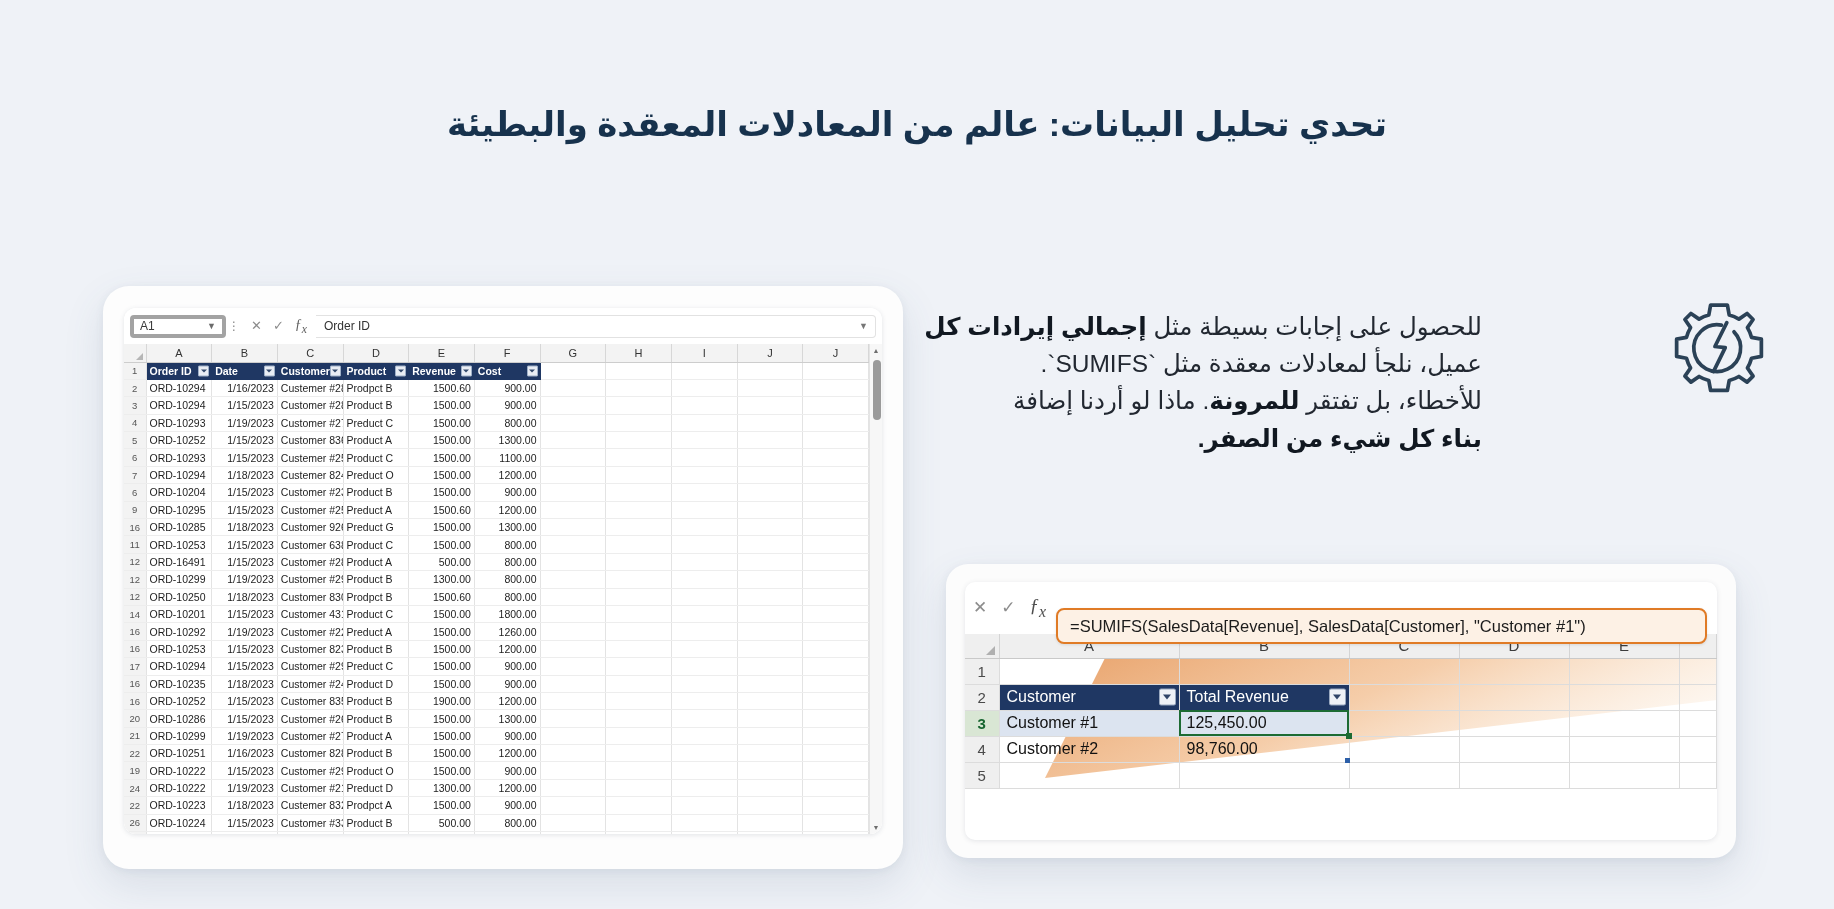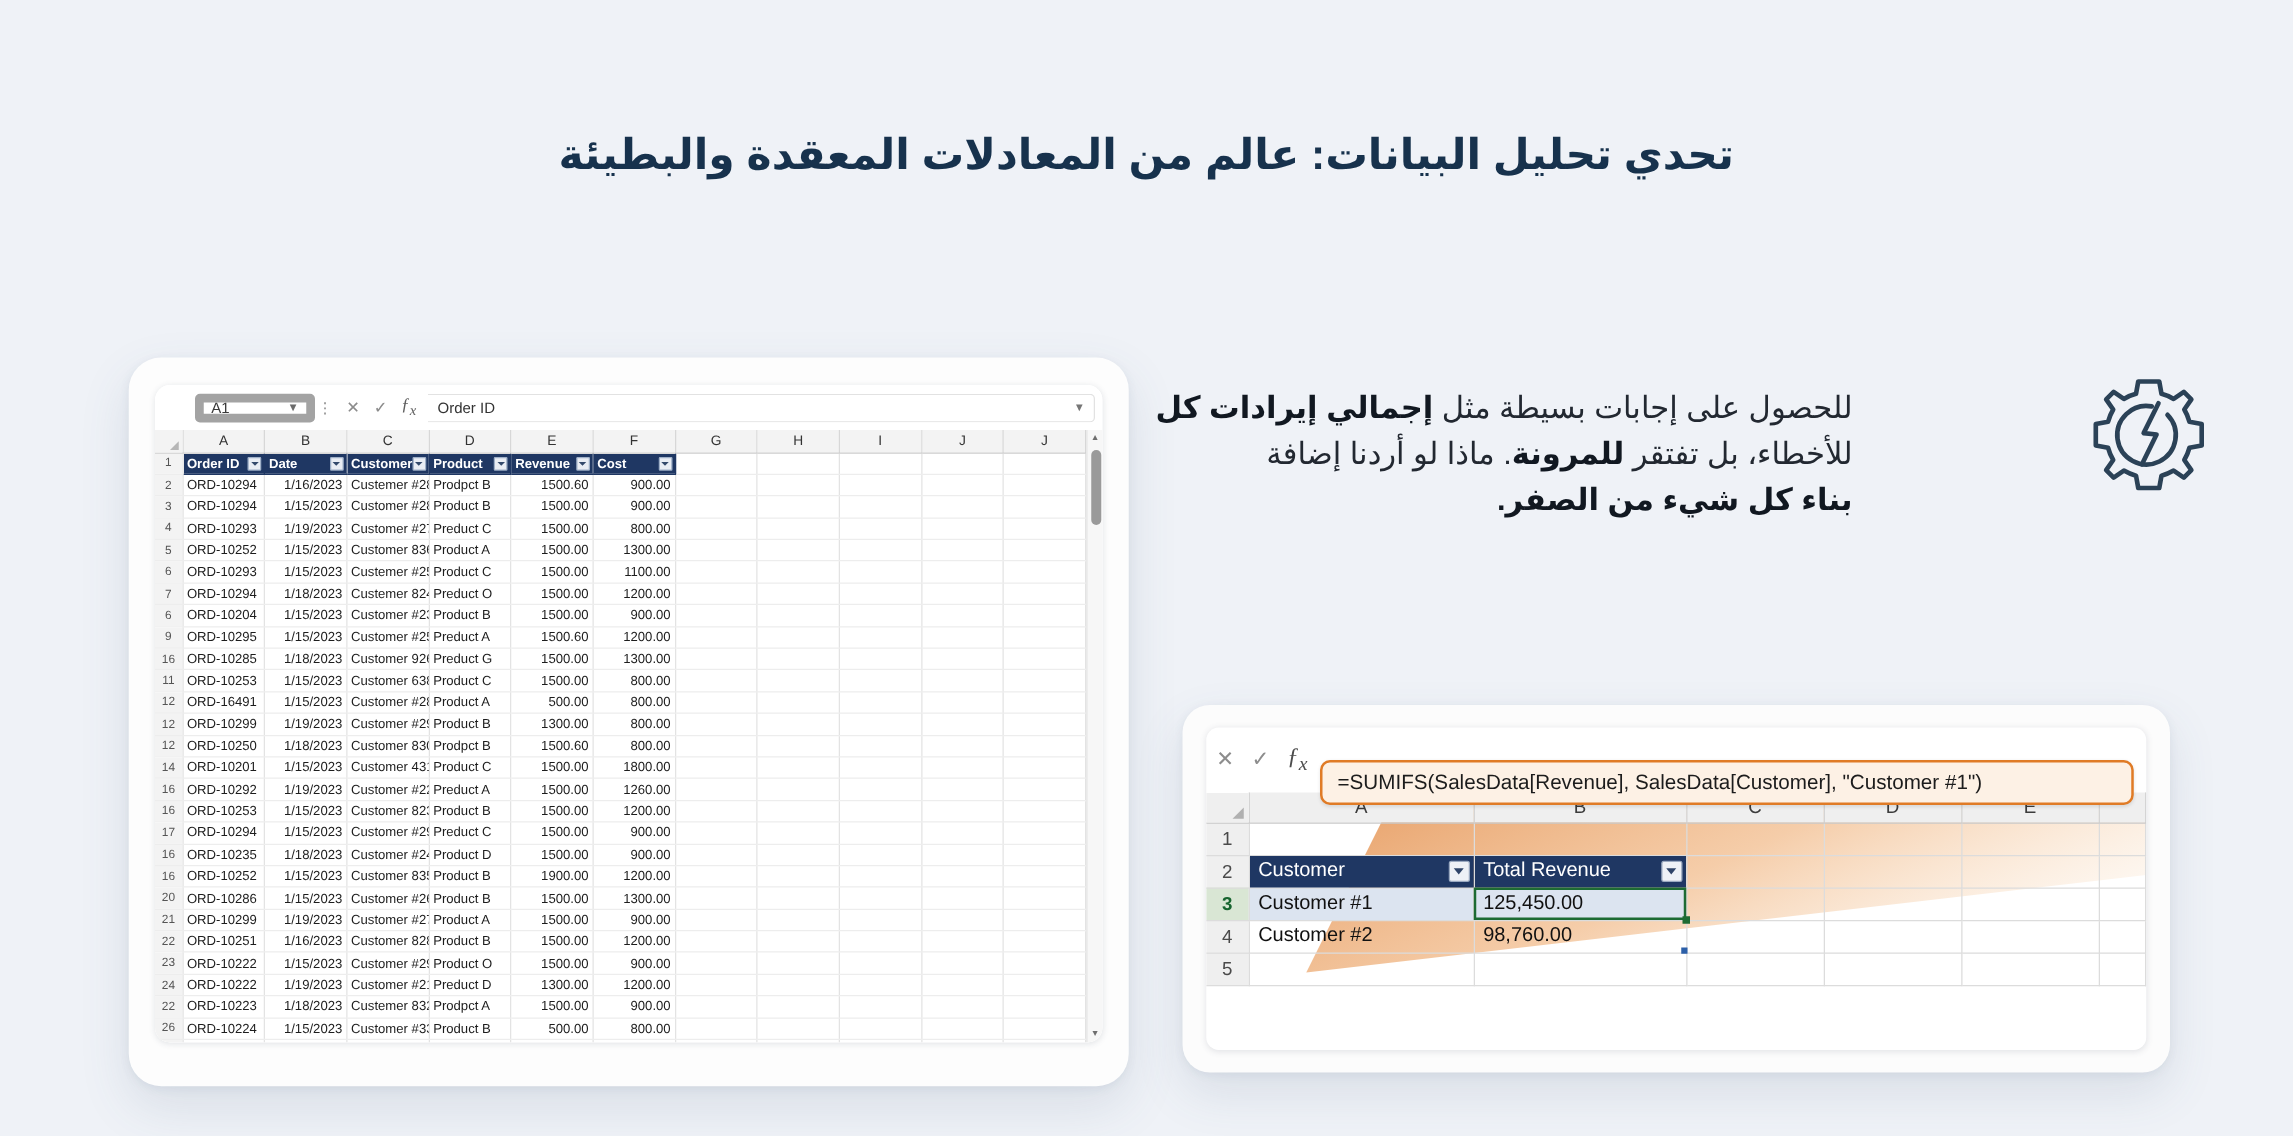--- a/index.html
+++ b/index.html
@@ -62,30 +62,29 @@
     height: 36px;
     display: flex;
     align-items: center;
     background: #ffffff;
     padding: 0 6px;
     gap: 0;
   }
   #namebox {
     width: 96px;
     height: 23px;
-    border: 7px solid #a3a3a3;
+    border: 4px solid #a3a3a3;
     border-radius: 4px;
     display: flex;
     align-items: center;
     justify-content: space-between;
     padding: 0 6px;
     font-size: 12px;
     color: #3a3a3a;
     background: #fff;
-    margin-left: 26px;
   }
   .chev { font-size: 9px; color: #6b6b6b; }
   #fb-dots {
     width: 16px; text-align: center; color: #8a8a8a;
     font-size: 12px; line-height: 1;
   }
   #fb-btns {
     display: flex; align-items: center; gap: 11px;
     padding: 0 9px;
     color: #8c8c8c; font-size: 13px;
@@ -762,21 +761,21 @@
                 <td class="c-d">Product B</td>
                 <td class="c-e num">1500.00</td>
                 <td class="c-f num">1200.00</td>
                 <td class="c-empty"></td>
                 <td class="c-empty"></td>
                 <td class="c-empty"></td>
                 <td class="c-empty"></td>
                 <td class="c-empty"></td>
               </tr>
               <tr>
-                <td class="rowhead">23</td>
+                <td class="rowhead">19</td>
                 <td class="c-a">ORD-10222</td>
                 <td class="c-b">1/15/2023</td>
                 <td class="c-c">Customer #29</td>
                 <td class="c-d">Product O</td>
                 <td class="c-e num">1500.00</td>
                 <td class="c-f num">900.00</td>
                 <td class="c-empty"></td>
                 <td class="c-empty"></td>
                 <td class="c-empty"></td>
                 <td class="c-empty"></td>
@@ -848,20 +847,23 @@
         <div class="sb-arrow bot">▼</div>
       </div>
     </div>
 
   </div>
 </div>
 
 <div id="description">
   <div>
     <span>للحصول على إجابات بسيطة مثل </span><b>إجمالي إيرادات كل</b>
+  </div>
+  <div>
+    <span>عميل، نلجأ لمعادلات معقدة مثل `SUMIFS`.</span>
   </div>
   <div>
     <span>للأخطاء، بل تفتقر </span><b>للمرونة</b><span>. ماذا لو أردنا إضافة</span>
   </div>
   <div>
     <b>بناء كل شيء من الصفر.</b>
   </div>
 </div>
 
 <div id="gear-icon-wrap">

